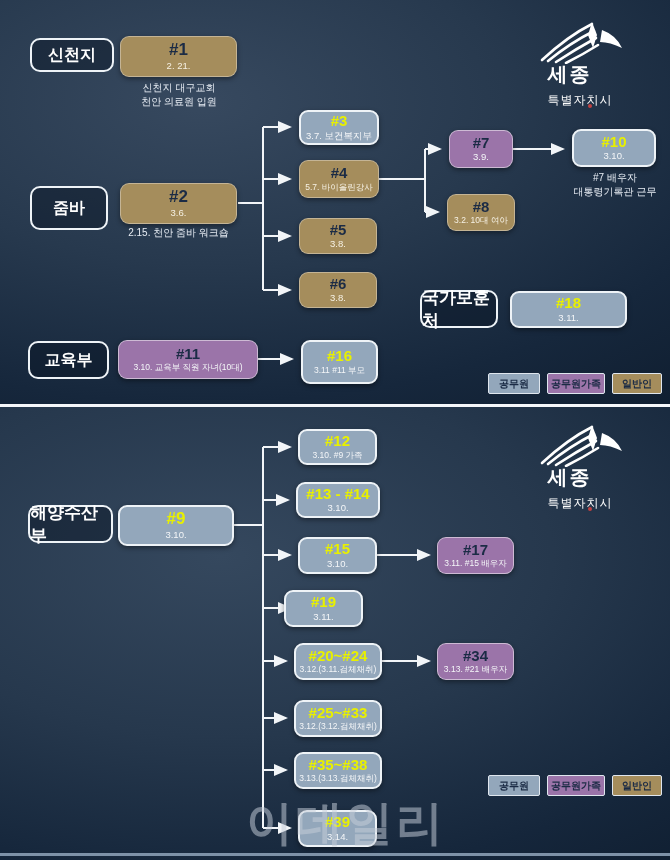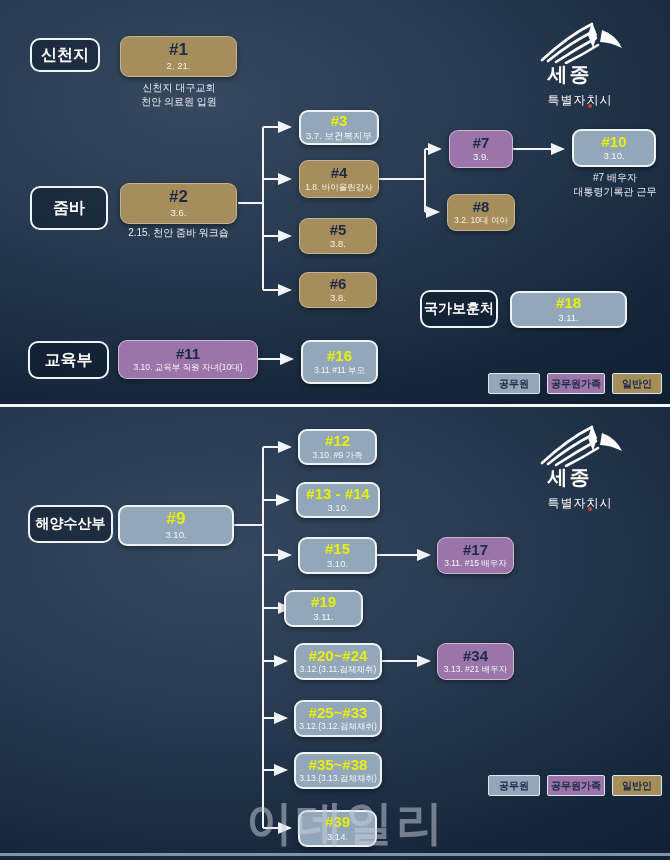--- a/index.html
+++ b/index.html
@@ -32,21 +32,21 @@
   .nt.big{font-size:17px;}
   .blue .nt{color:#e8f000;}
   .ns{font-size:9.5px;color:#f4f6f8;line-height:1.25;}
   .ns.small{font-size:8.5px;}
   .tan .ns{color:#f6f1e4;}
   .glabel{
     position:absolute;display:flex;align-items:center;justify-content:center;
     background:rgba(9,20,36,.45);border:2px solid #eef3f7;border-radius:10px;
     color:#fff;font-weight:bold;font-size:16px;z-index:2;box-sizing:border-box;
   }
-  .glabel.fs14{font-size:14px;}
+  .glabel.fs14{font-size:17px;}
   .note{
     position:absolute;text-align:center;font-size:10px;color:#e8edf4;
     white-space:pre-line;line-height:1.4;z-index:2;font-weight:500;
   }
   .wires{position:absolute;left:0;top:0;z-index:1;}
   .chip{
     position:absolute;height:21px;display:flex;align-items:center;justify-content:center;
     font-size:10px;font-weight:bold;color:#1b2b45;border:1px solid #dfe6ee;
     z-index:2;border-radius:2px;box-sizing:border-box;text-align:right;
   }
@@ -81,21 +81,21 @@
       <line x1="263" y1="236" x2="290" y2="236" marker-end="url(#ah1)"></line>
       <line x1="263" y1="290" x2="290" y2="290" marker-end="url(#ah1)"></line>
       <path d="M379,179 H425 M425,149 V212"></path>
       <line x1="425" y1="149" x2="440" y2="149" marker-end="url(#ah1)"></line>
       <line x1="425" y1="212" x2="438" y2="212" marker-end="url(#ah1)"></line>
       <line x1="513" y1="149" x2="563" y2="149" marker-end="url(#ah1)"></line>
       <line x1="258" y1="359" x2="292" y2="359" marker-end="url(#ah1)"></line>
     </g>
   </svg>
 
-  <div class="glabel" style="left:30px;top:38px;width:70px;height:34px">신천지</div>
+  <div class="glabel" style="left:30px;top:38px;width:84px;height:34px">신천지</div>
 
   <div class="node tan" style="left:120px;top:36px;width:117px;height:41px">
     <div class="nt big">#1</div>
     <div class="ns">2. 21.</div>
   </div>
   <div class="note" style="left:118px;top:81px;width:122px">신천지 대구교회
 천안 의료원 입원</div>
 
   <div class="glabel" style="left:30px;top:186px;width:78px;height:44px">줌바</div>
 
@@ -105,21 +105,21 @@
   </div>
   <div class="note" style="left:105px;top:226px;width:147px">2.15. 천안 줌바 워크숍</div>
 
   <div class="node blue" style="left:299px;top:110px;width:80px;height:35px">
     <div class="nt">#3</div>
     <div class="ns">3.7. 보건복지부</div>
   </div>
 
   <div class="node tan" style="left:299px;top:160px;width:80px;height:38px">
     <div class="nt">#4</div>
-    <div class="ns small">1.8. 바이올린강사</div>
+    <div class="ns small">5.7. 바이올린강사</div>
   </div>
 
   <div class="node tan" style="left:299px;top:218px;width:78px;height:36px">
     <div class="nt">#5</div>
     <div class="ns">3.8.</div>
   </div>
 
   <div class="node tan" style="left:299px;top:272px;width:78px;height:36px">
     <div class="nt">#6</div>
     <div class="ns">3.8.</div>

